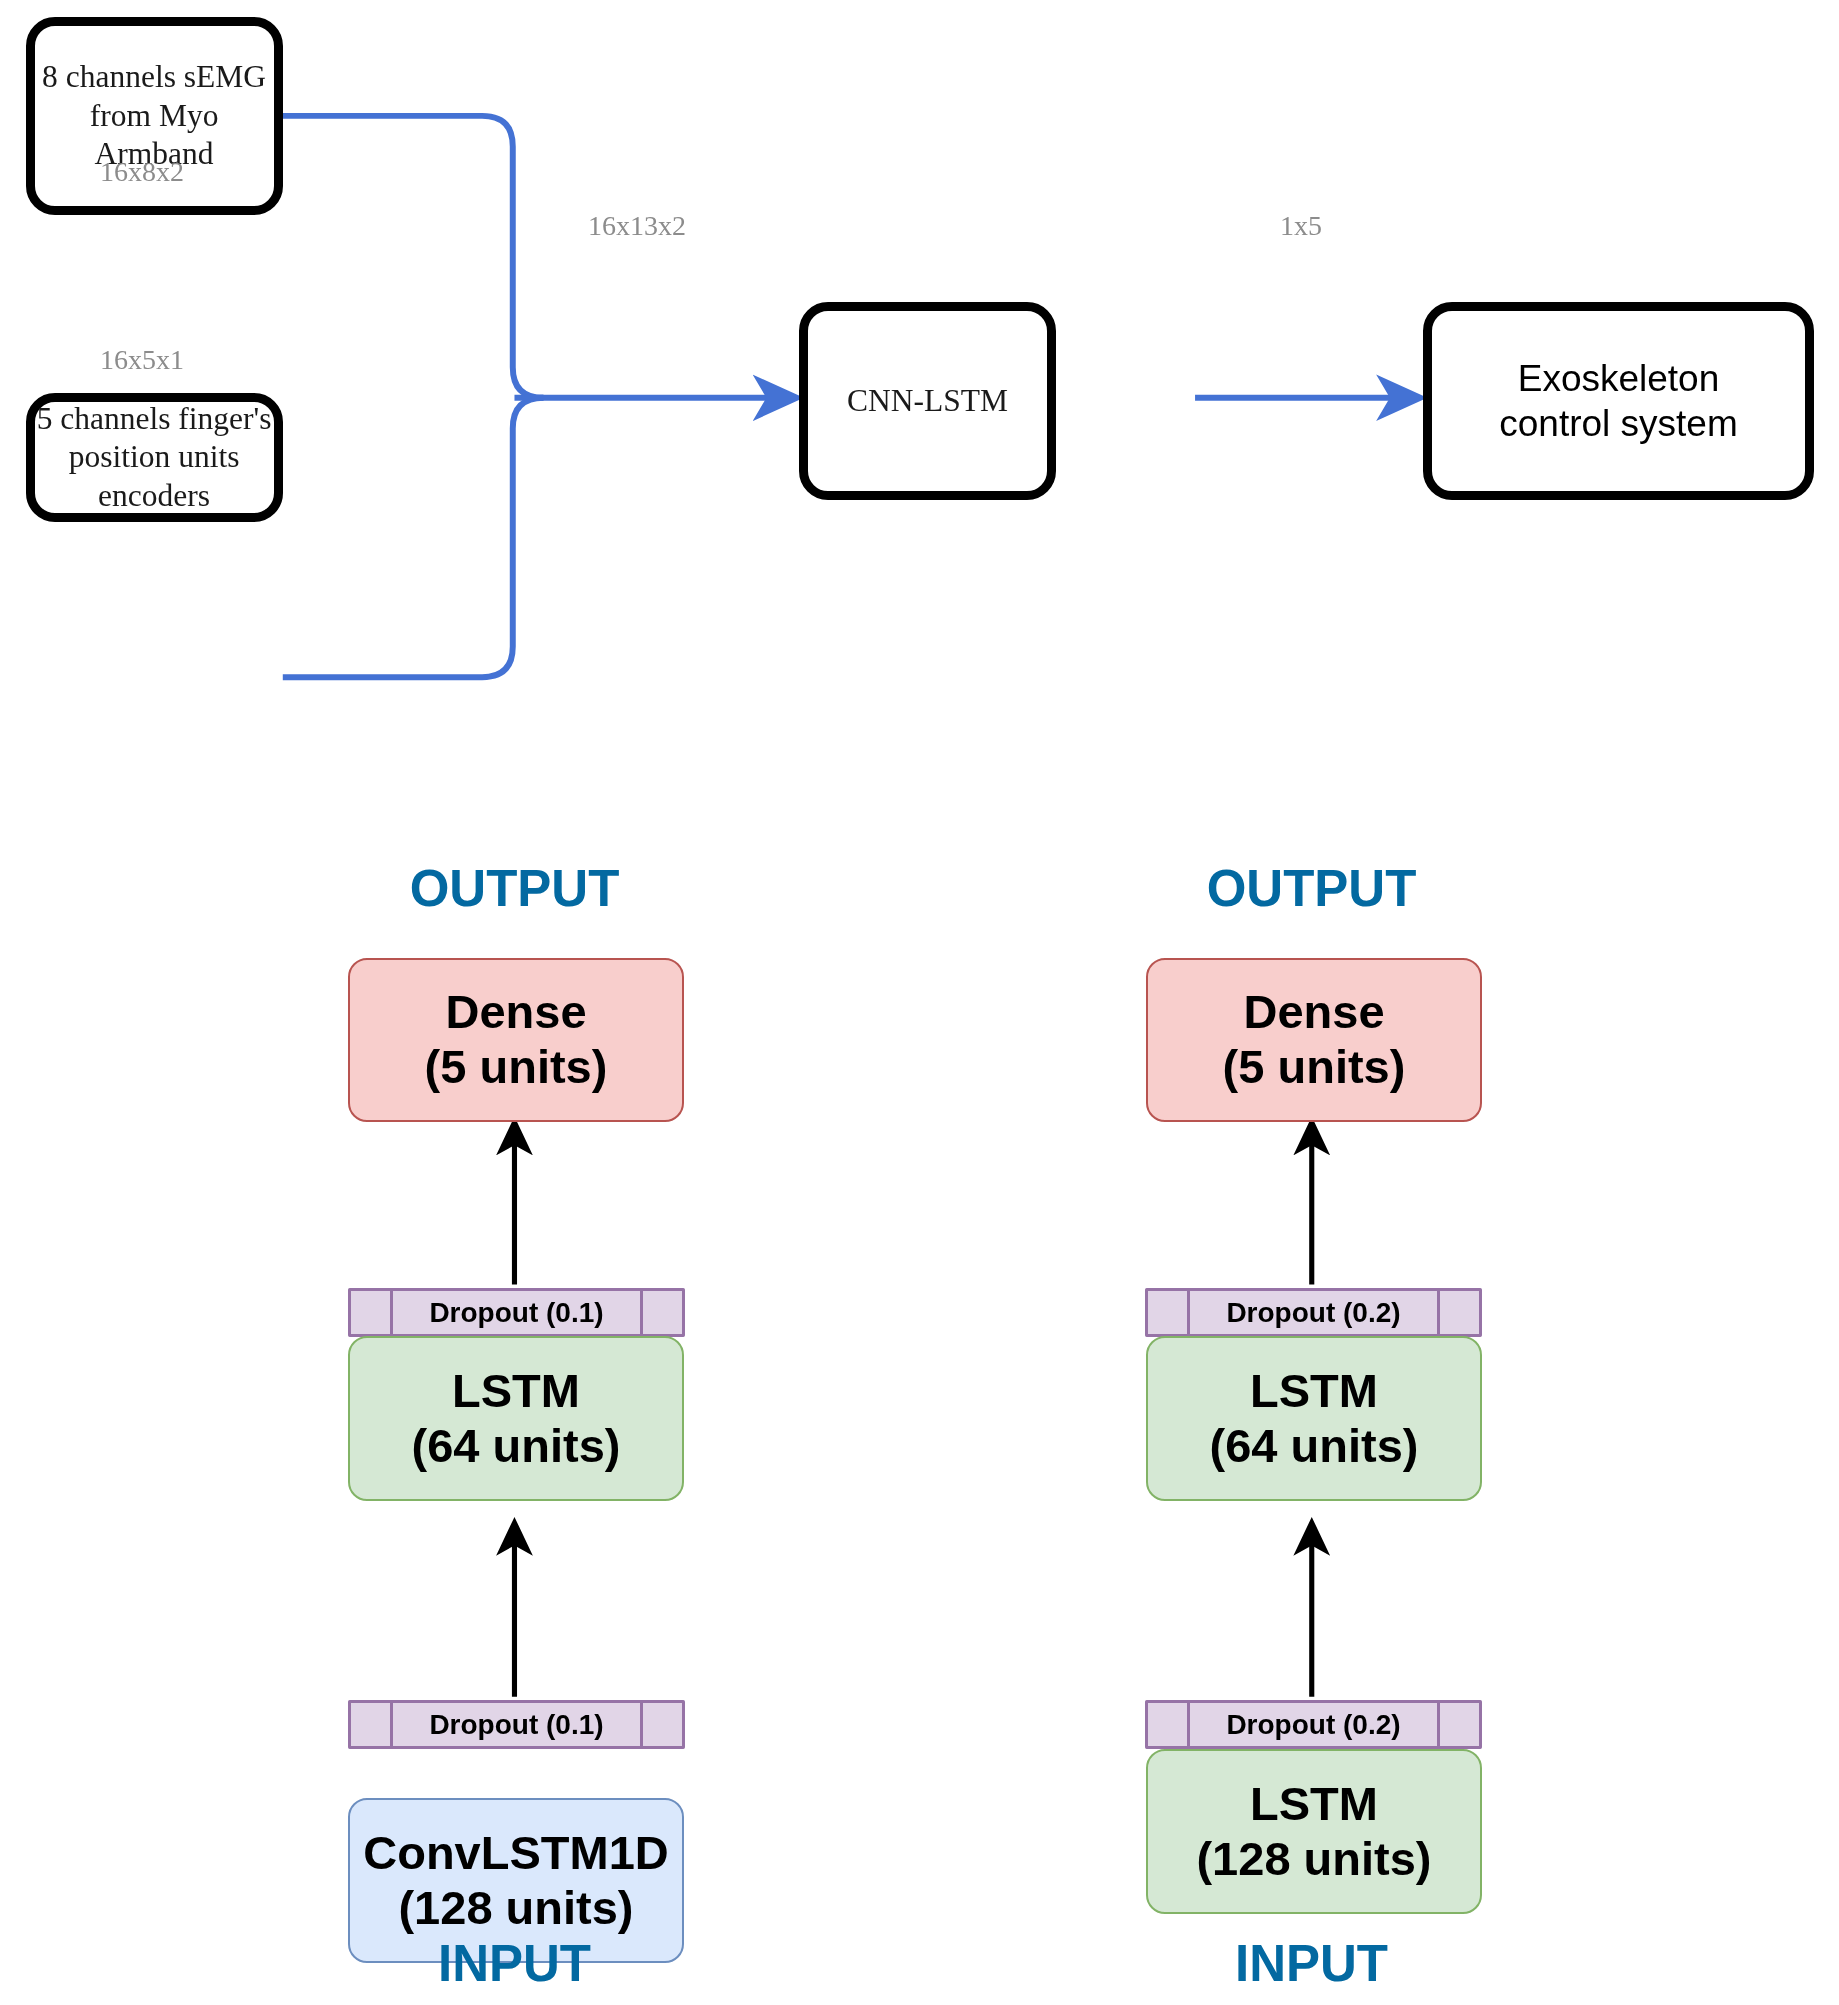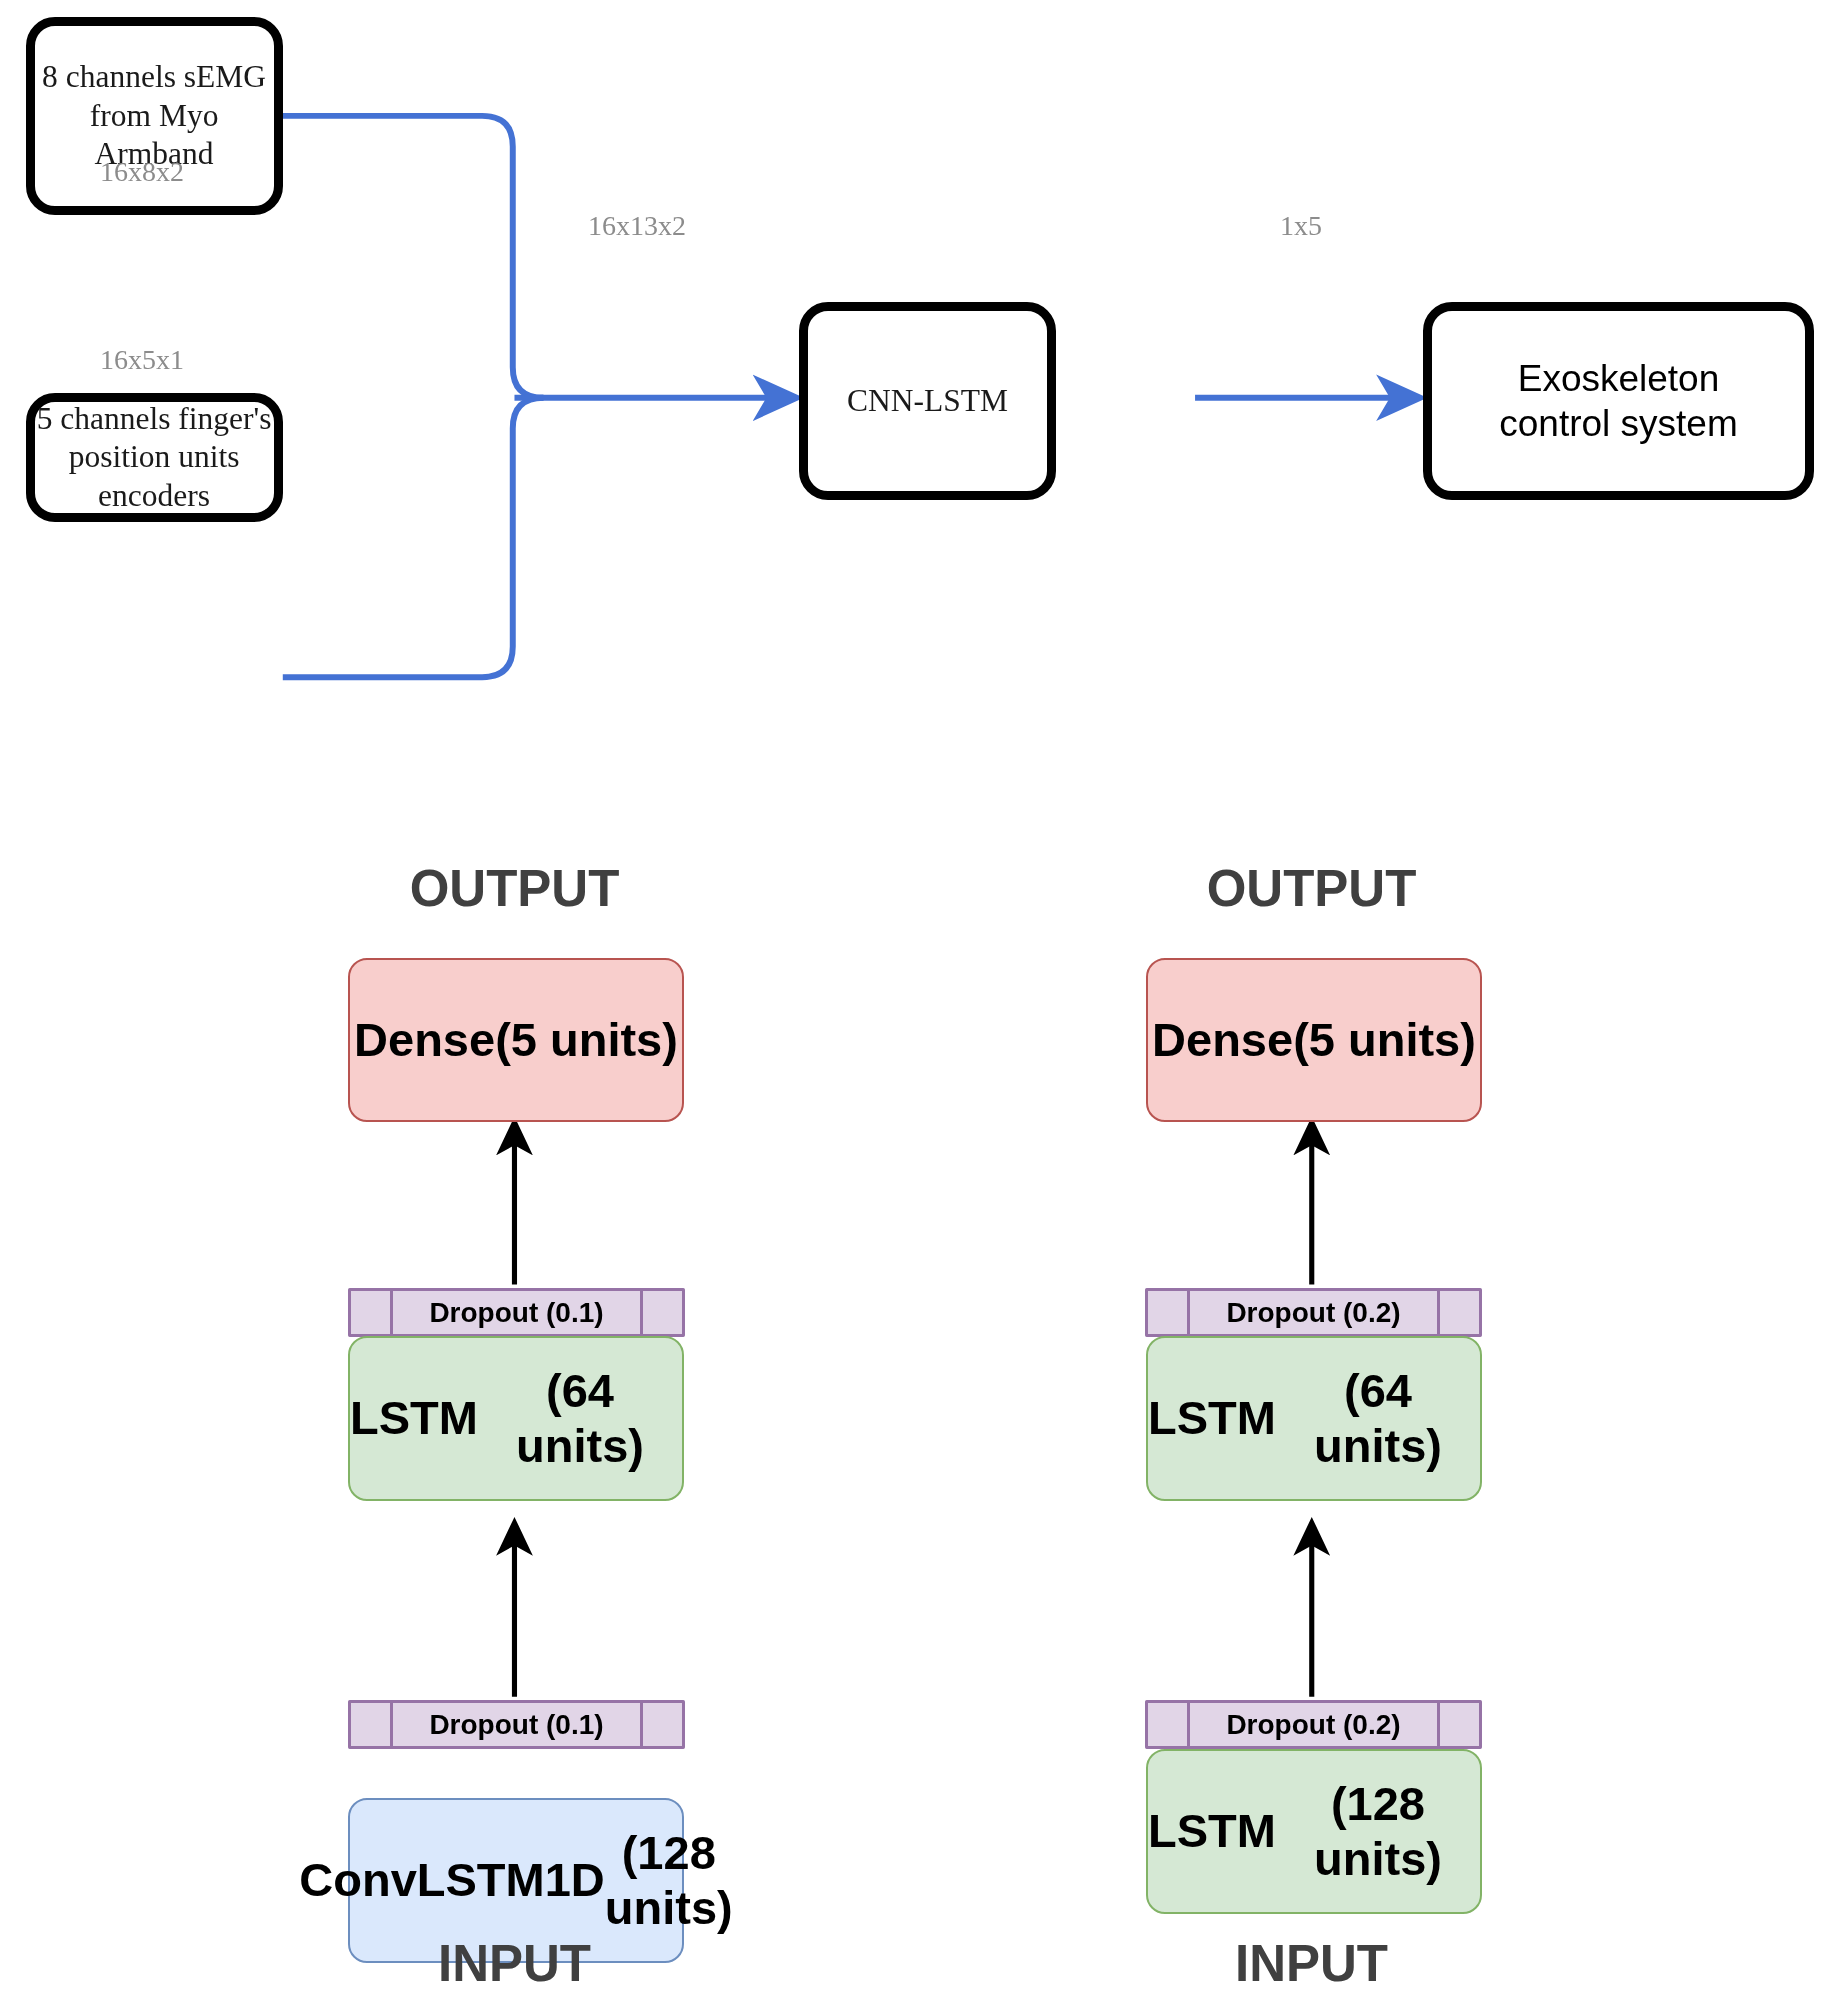--- a/index.html
+++ b/index.html
@@ -65,31 +65,31 @@
     height: 2006px;
     pointer-events: none;
   }
 
   
   .col-title {
     position: absolute;
     font-family: "Liberation Sans", sans-serif;
     font-weight: bold;
     font-size: 51px;
-    color: #404040;
+    color: #0369a1;
     text-align: center;
     white-space: nowrap;
   }
 
   .layer-box {
     position: absolute;
     box-sizing: border-box;
     border-radius: 19px;
     display: flex;
-    flex-direction: row;
+    flex-direction: column;
     align-items: center;
     justify-content: center;
     text-align: center;
     font-family: "Liberation Sans", sans-serif;
     font-weight: bold;
     color: #000000;
     font-size: 47px;
     line-height: 1.16;
   }
   .layer-box .l1, .layer-box .l2 { display: block; }

